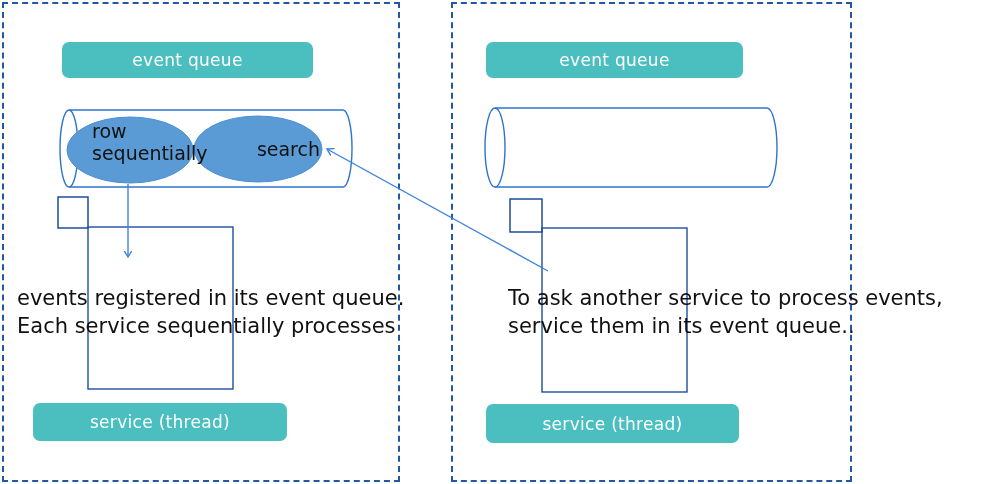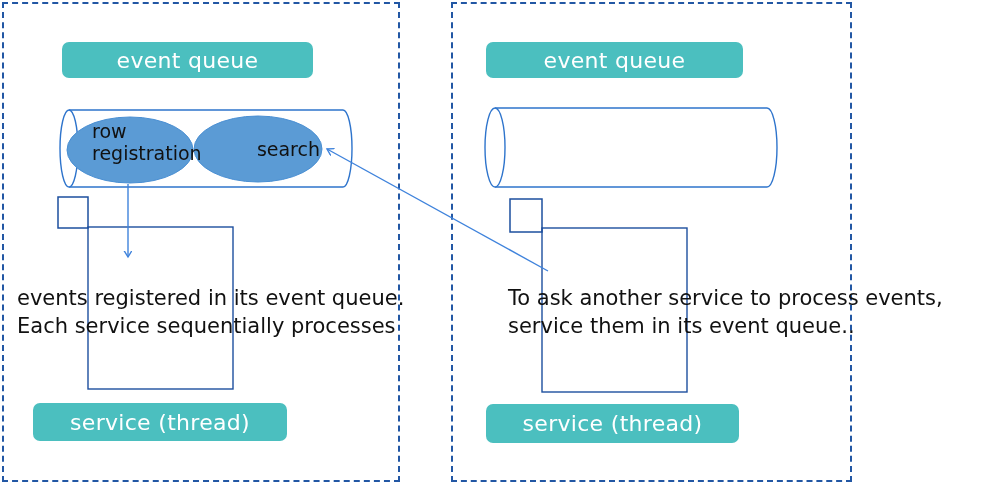--- a/index.html
+++ b/index.html
@@ -9,21 +9,21 @@
   }
   .panel{
     position:absolute;top:2px;height:480px;box-sizing:border-box;
     border:2px dashed #2257a4;background:transparent;z-index:1;
   }
   .panel-left{left:2px;width:398px;}
   .panel-right{left:451px;width:401px;}
   .shapes{position:absolute;left:0;top:0;z-index:2;}
   .teal-label{
     position:absolute;z-index:3;background:#4bbfbf;border-radius:7px;
-    color:#ffffff;font-size:22px;letter-spacing:.3px;
+    color:#ffffff;font-size:17px;letter-spacing:.3px;
     display:flex;align-items:center;justify-content:center;
   }
   .lbl-eq-l{left:62px;top:42px;width:251px;height:36px;}
   .lbl-eq-r{left:486px;top:42px;width:257px;height:36px;}
   .lbl-sv-l{left:33px;top:403px;width:254px;height:38px;}
   .lbl-sv-r{left:486px;top:404px;width:253px;height:39px;}
   .ellipse-text{position:absolute;z-index:4;color:#111;font-size:19px;line-height:22px;}
   .ellipse-text-1{left:92px;top:120px;text-align:left;}
   .ellipse-text-2{left:196px;top:138px;width:124px;text-align:right;}
   .caption{
@@ -67,21 +67,21 @@
     <line x1="548" y1="271" x2="327" y2="149" stroke="#3f83dc" stroke-width="1.4" marker-end="url(#arrowOpen)"></line>
   </svg>
 
   <div class="teal-label lbl-eq-l">event queue</div>
   <div class="teal-label lbl-eq-r">event queue</div>
   <div class="teal-label lbl-sv-l">service (thread)</div>
   <div class="teal-label lbl-sv-r">service (thread)</div>
 
   <div class="ellipse-text ellipse-text-1">
     <div>row</div>
-    <div>registration</div>
+    <div>sequentially</div>
   </div>
   <div class="ellipse-text ellipse-text-2">search</div>
 
   <div class="caption caption-l">
     <div>events registered in its event queue.</div>
     <div>Each service sequentially processes</div>
   </div>
   <div class="caption caption-r">
     <div>To ask another service to process events,</div>
     <div>service them in its event queue..</div>

